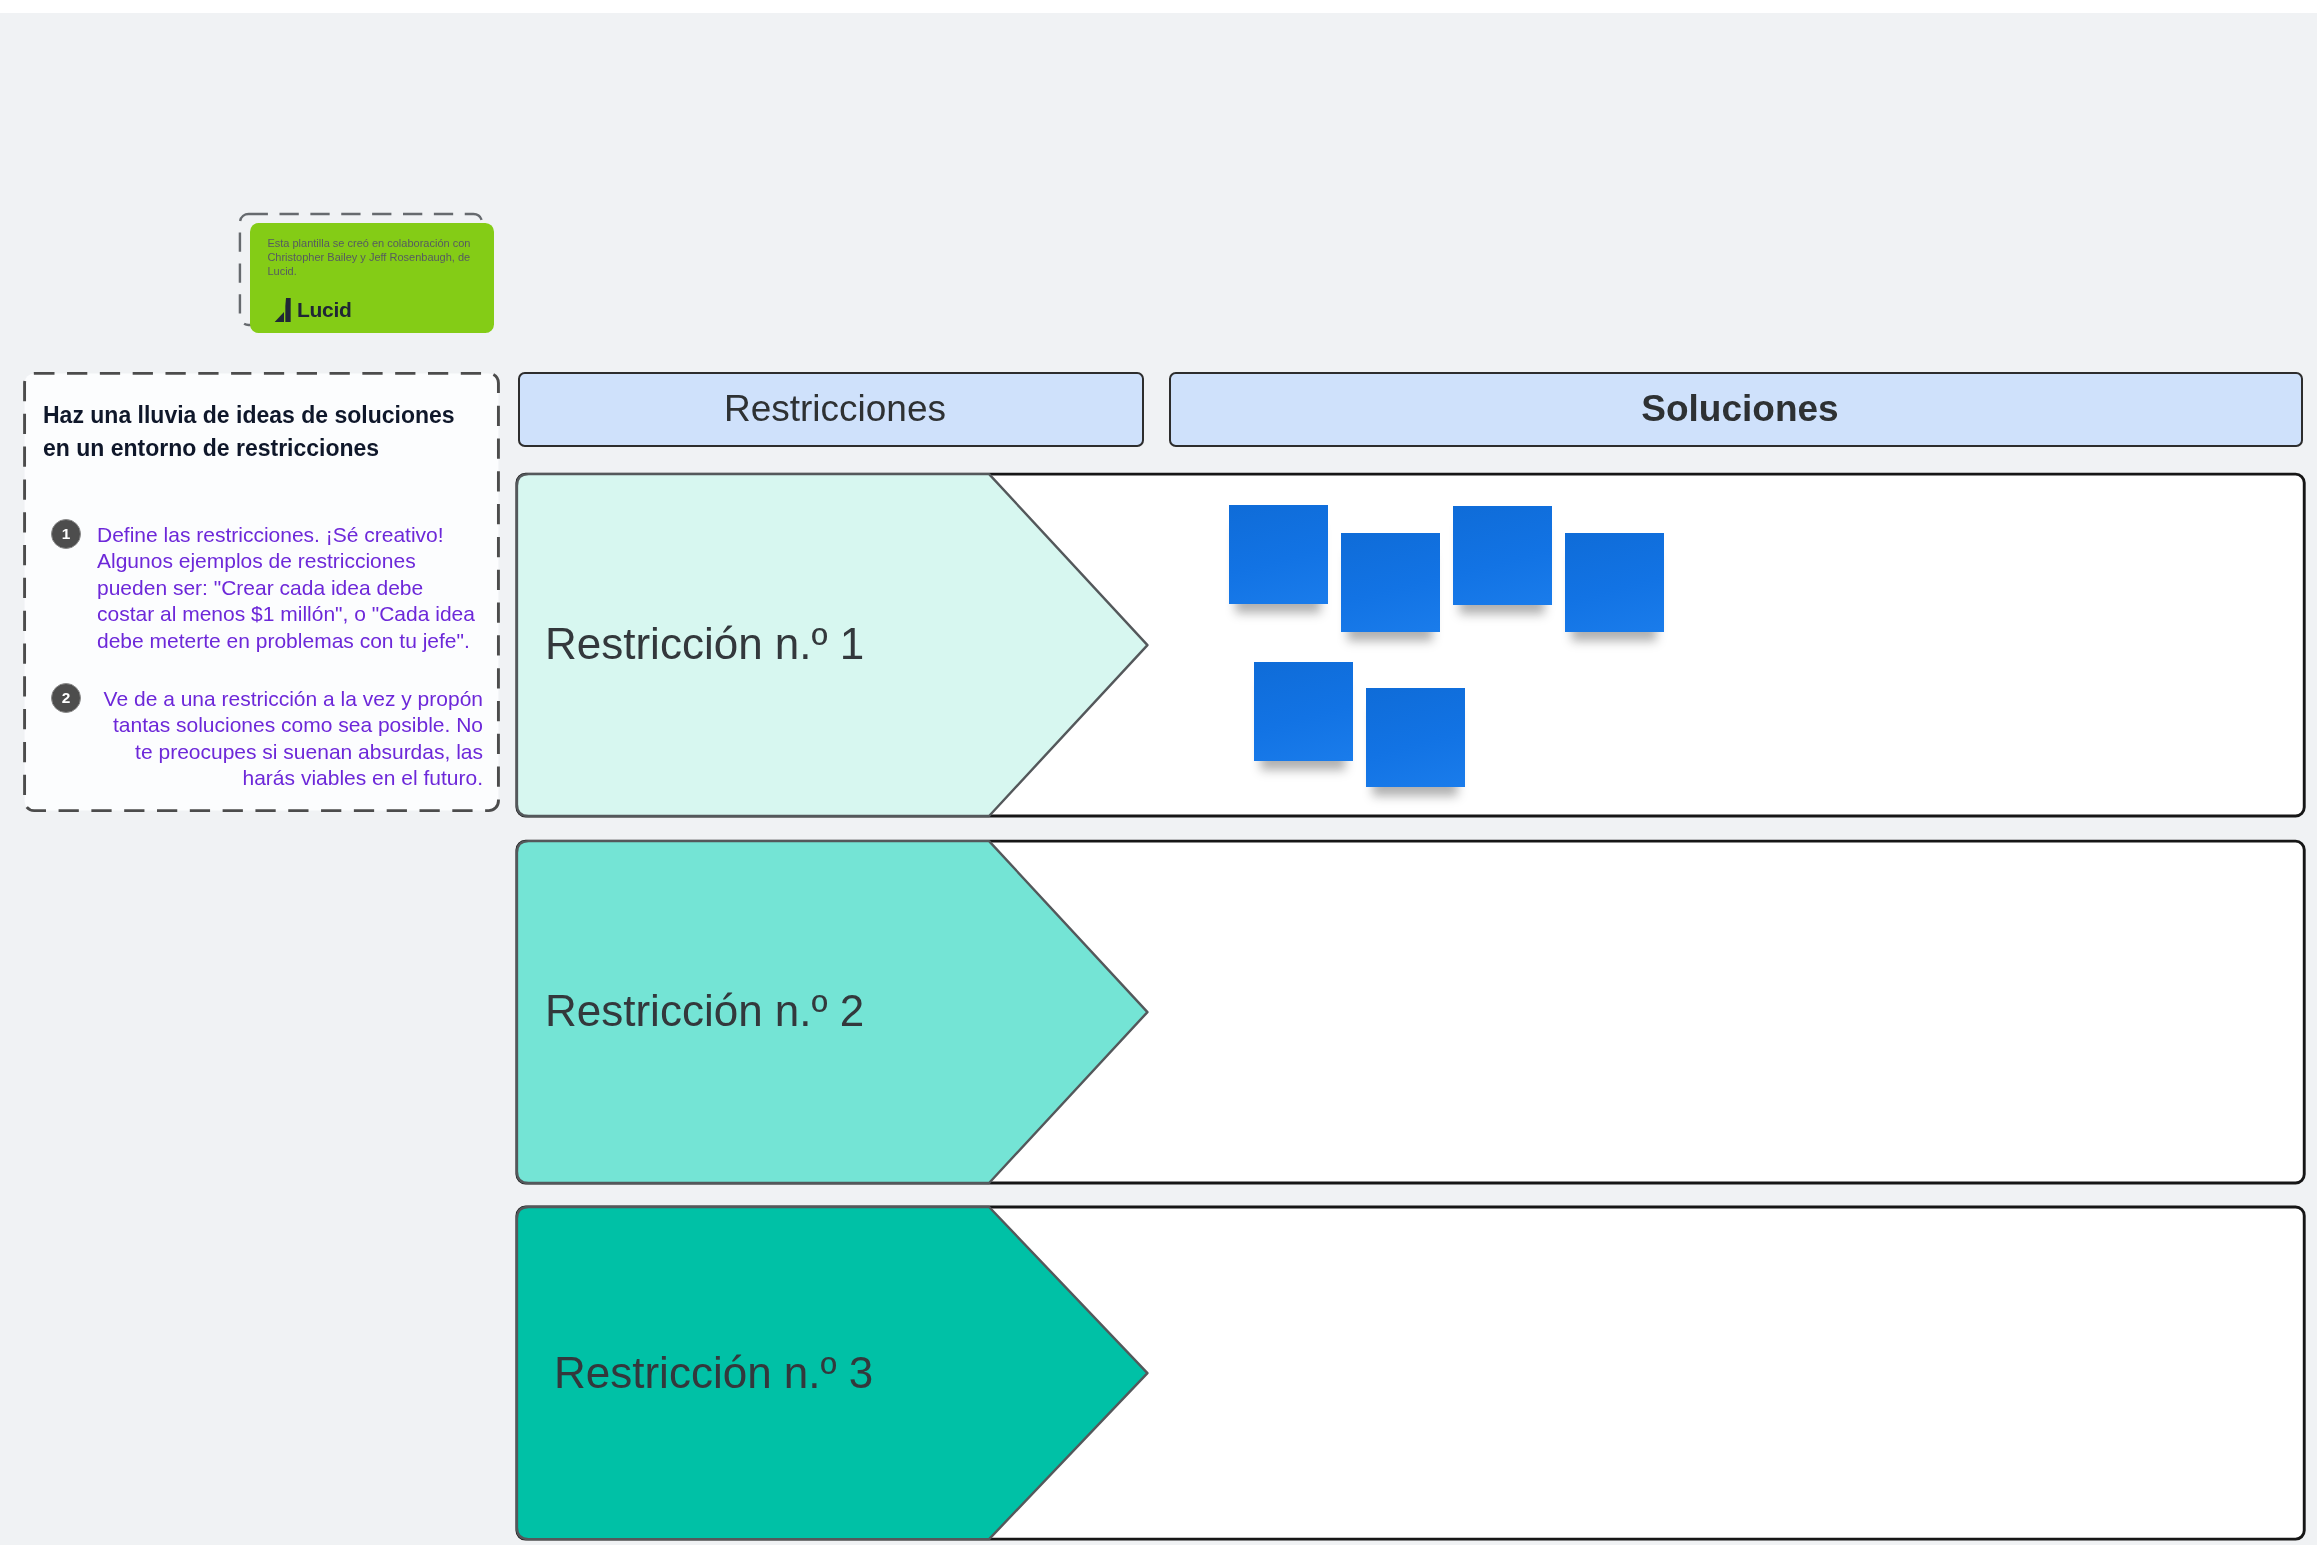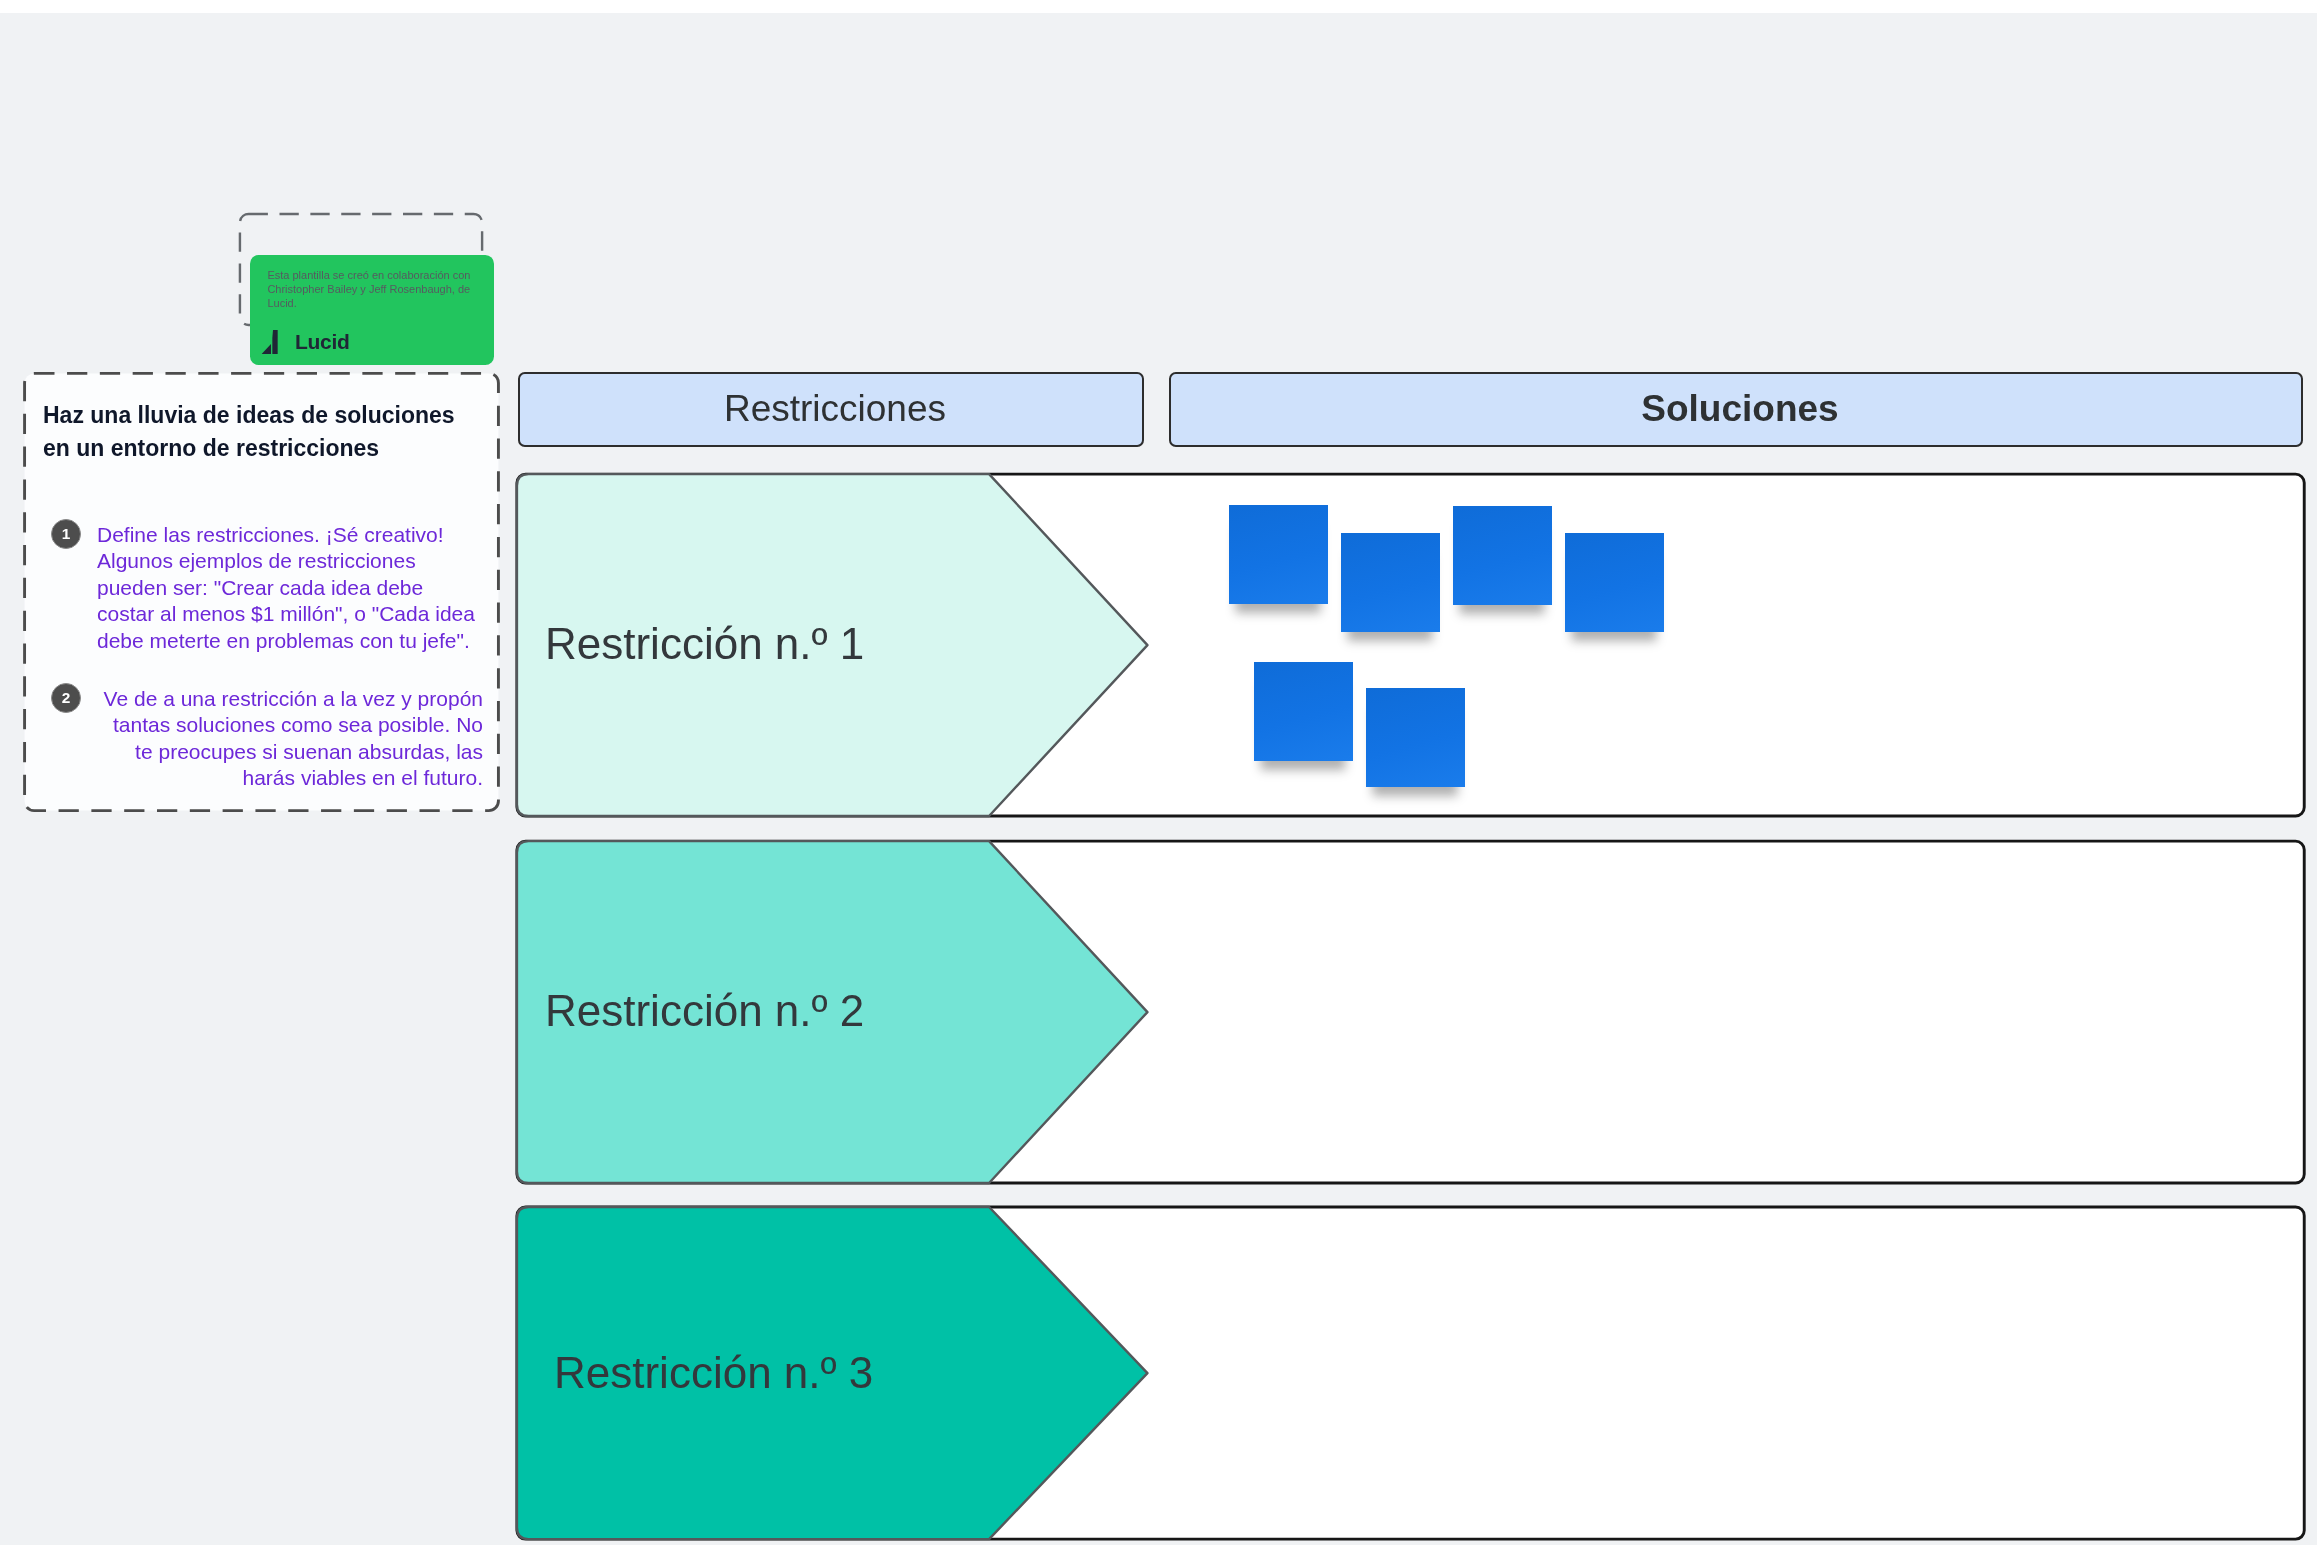--- a/index.html
+++ b/index.html
@@ -11,27 +11,27 @@
     -webkit-font-smoothing:antialiased;
   }
   .canvas{
     position:absolute;left:0;top:12.6px;width:2317px;height:1532px;
     background:#f0f2f4;
   }
   
   .attr-outline{position:absolute;left:238px;top:199px;width:247px;height:116px;}
   .attr-card{
     position:absolute;left:250px;top:210px;width:244px;height:110px;
-    background:#22c55e;border-radius:8.7px;margin-top:32px;
+    background:#84cc16;border-radius:8.7px;
   }
   .attr-text{
     position:absolute;left:17.4px;top:13.5px;width:210px;
     font-size:11px;line-height:14px;color:#565b60;
   }
-  .attr-logo{position:absolute;left:9px;bottom:10.6px;display:flex;align-items:center;gap:16px;}
+  .attr-logo{position:absolute;left:22px;bottom:10.6px;display:flex;align-items:center;gap:5px;}
   .attr-logo .brand{
     font-size:21px;font-weight:700;color:#202636;letter-spacing:-0.3px;
   }
   
   .instructions-bg{position:absolute;left:22px;top:358px;width:479px;height:442px;}
   .instr-title{
     position:absolute;left:43px;top:386px;width:436px;
     font-size:23px;line-height:33px;font-weight:700;color:#0f172a;
   }
   .step-badge{

